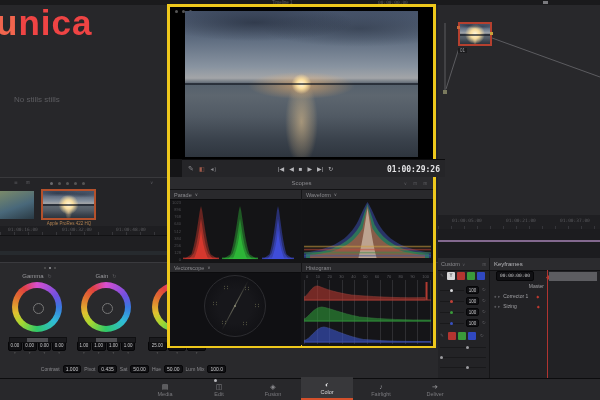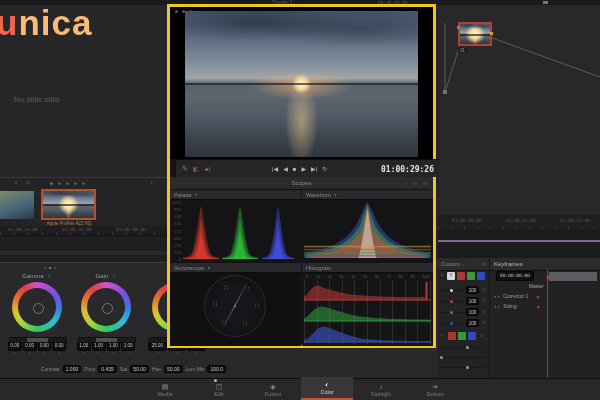--- a/index.html
+++ b/index.html
@@ -61,21 +61,21 @@
 <div id="screen">
 
   <div class="ab" style="left:0;top:0;width:600px;height:5px;background:#1a1a1c;overflow:hidden;">
     <span class="ab f4 dim" style="left:272px;top:0;">Timeline 1</span>
     <span class="ab f4 dim mono" style="left:378px;top:0;">00:00:00:00</span>
     <span class="ab" style="left:543px;top:1px;width:5px;height:3px;background:#7a7a7e;"></span>
   </div>
 
   <div class="ab" style="left:0;top:5px;width:168px;height:172px;background:#27272a;border-right:1px solid #151517;">
     <div class="ab" style="left:-4px;top:0px;font-size:35px;font-weight:bold;letter-spacing:1px;line-height:36px;">
-      <span style="color:#f2654e;">u</span><span style="color:#fdba74;">nica</span>
+      <span style="color:#f2654e;">u</span><span style="color:#ef4444;">nica</span>
     </div>
     <div class="ab f8" style="left:14px;top:90px;color:#5c5c60;">No stills stills</div>
   </div>
 
   <div class="ab" style="left:0;top:177px;width:168px;height:49px;background:#242427;border-top:1px solid #39393c;">
     <span class="ab f4 dim" style="left:14px;top:2px;">≣</span>
     <span class="ab f4 dim" style="left:26px;top:2px;">⊞</span>
     <span class="dot ab" style="left:50px;top:4px;width:3px;height:3px;background:#6a6a6e;"></span>
     <span class="dot ab" style="left:58px;top:4px;width:3px;height:3px;"></span>
     <span class="dot ab" style="left:66px;top:4px;width:3px;height:3px;"></span>
@@ -295,21 +295,21 @@
 
   <div id="ybox" class="ab">
 
     <div class="ab" style="left:0;top:0;width:263px;height:152px;background:#000;">
       <span class="dot ab" style="left:5px;top:3px;width:3px;height:3px;"></span>
       <span class="dot ab" style="left:12px;top:3px;width:3px;height:3px;"></span>
       <span class="dot ab" style="left:19px;top:3px;width:3px;height:3px;"></span>
       <div class="ab sunset" style="left:15px;top:4px;width:233px;height:146px;"></div>
     </div>
 
-    <div class="ab" style="left:6px;top:152px;width:263px;height:18px;background:#252528;border-top:1px solid #0c0c0e;display:flex;align-items:center;">
+    <div class="ab" style="left:12px;top:152px;width:263px;height:18px;background:#252528;border-top:1px solid #0c0c0e;display:flex;align-items:center;">
       <span class="f7 mid" style="margin-left:6px;">✎</span>
       <span class="f6" style="color:#a05a4a;margin-left:5px;">◧</span>
       <span class="f5 mid" style="margin-left:5px;">◄)</span>
       <div style="position:absolute;left:96px;display:flex;gap:5px;align-items:center;color:#b4b4b8;font-size:6px;">
         <span>|◀</span>
         <span>◀</span>
         <span>■</span>
         <span>▶</span>
         <span>▶|</span>
         <span>↻</span>

